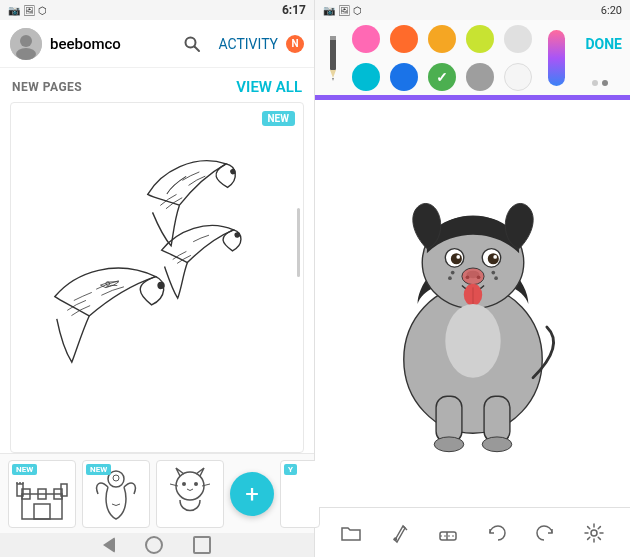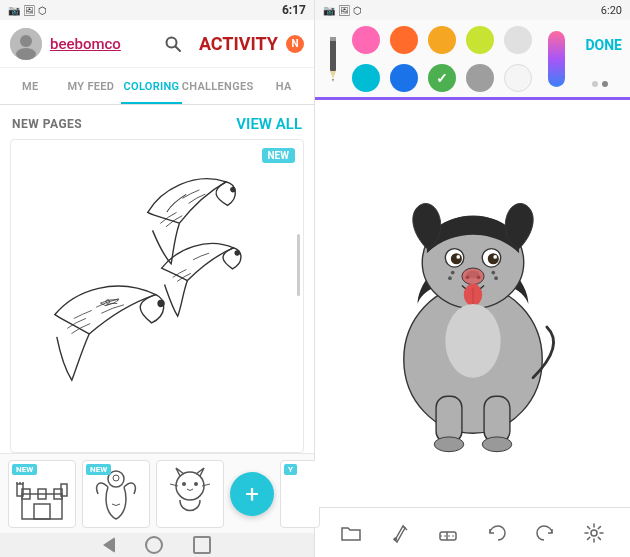--- a/index.html
+++ b/index.html
@@ -49,33 +49,32 @@
       width: 32px;
       height: 32px;
       border-radius: 50%;
       background: #ccc;
       display: flex; align-items: center; justify-content: center;
       font-size: 14px; color: #666;
     }
     .username {
       font-size: 15px;
       font-weight: 500;
-      color: #be185d;
+      color: #000000;
       flex: 1;
-      text-decoration: underline;
     }
     .search-icon-btn {
       width: 28px; height: 28px;
       display: flex; align-items: center; justify-content: center;
       cursor: pointer;
     }
     .activity-btn {
-      font-size: 18px;
-      font-weight: 700;
-      color: #b91c1c;
+      font-size: 14px;
+      font-weight: 400;
+      color: #0369a1;
       cursor: pointer;
       margin-left: 4px;
     }
     .notification-badge {
       width: 18px; height: 18px;
       background: #ff6b35;
       border-radius: 50%;
       color: #fff;
       font-size: 10px;
       display: flex; align-items: center; justify-content: center;
@@ -249,21 +248,21 @@
       justify-content: space-between;
       padding: 0 8px;
       font-size: 11px;
       color: #333;
     }
 
     
     .color-toolbar {
       height: 80px;
       background: #fafafa;
-      border-bottom: 3px solid #8b5cf6;
+      border-bottom: 5px solid #8b5cf6;
       display: flex;
       align-items: center;
       padding: 0 8px;
       gap: 6px;
     }
     .pencil-icon {
       width: 24px;
       height: 50px;
       display: flex;
       align-items: center;
@@ -374,27 +373,20 @@
         <circle cx="7.5" cy="7.5" r="5" stroke="#555" stroke-width="2"></circle>
         <line x1="11.5" y1="11.5" x2="16" y2="16" stroke="#555" stroke-width="2" stroke-linecap="round"></line>
       </svg>
     </div>
     <span class="activity-btn">ACTIVITY</span>
     <div class="notification-badge">
       <span>N</span>
     </div>
   </div>
 
-  <div class="nav-tabs">
-    <div class="nav-tab">ME</div>
-    <div class="nav-tab">MY FEED</div>
-    <div class="nav-tab active">COLORING</div>
-    <div class="nav-tab">CHALLENGES</div>
-    <div class="nav-tab">HA</div>
-  </div>
 
   <div class="section-header">
     <span class="section-title">NEW PAGES</span>
     <span class="view-all-btn">VIEW ALL</span>
   </div>
 
   <div class="main-image-area">
     <div class="new-badge">NEW</div>
 
     <svg viewBox="0 0 280 280" width="260" height="260">

